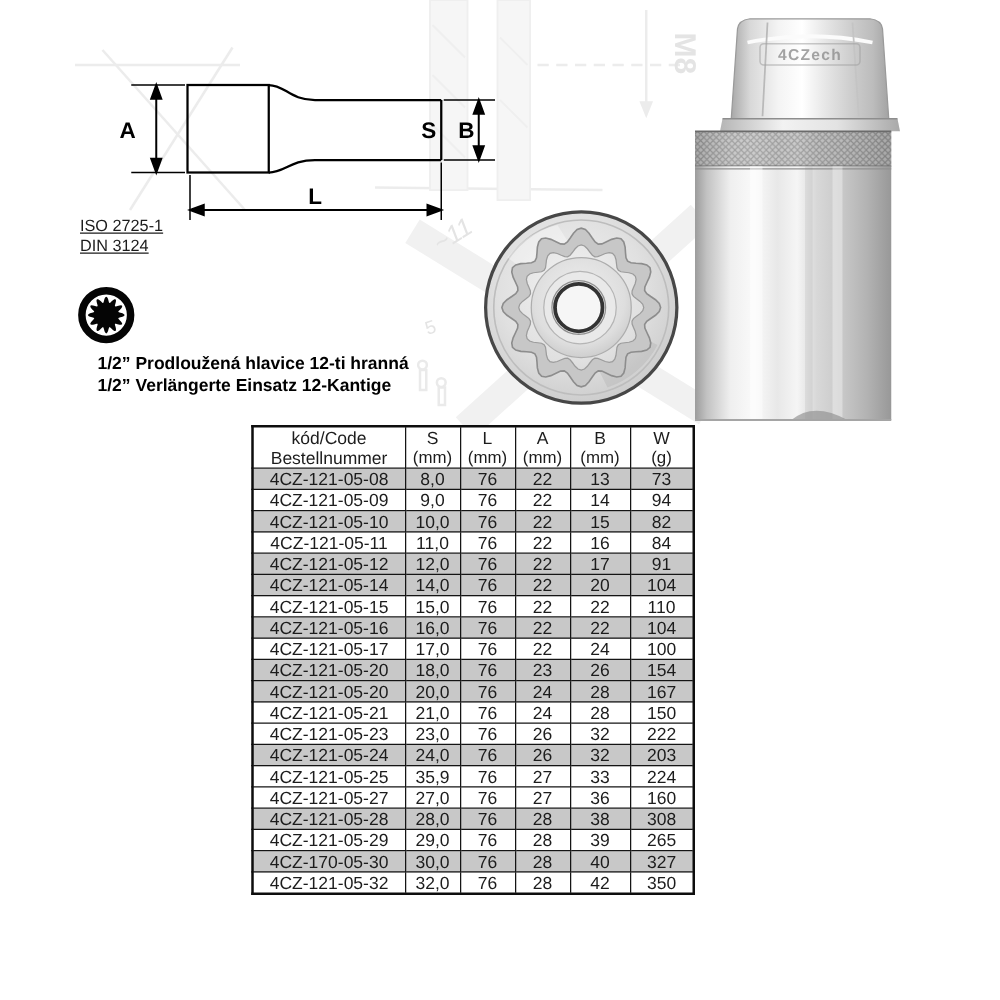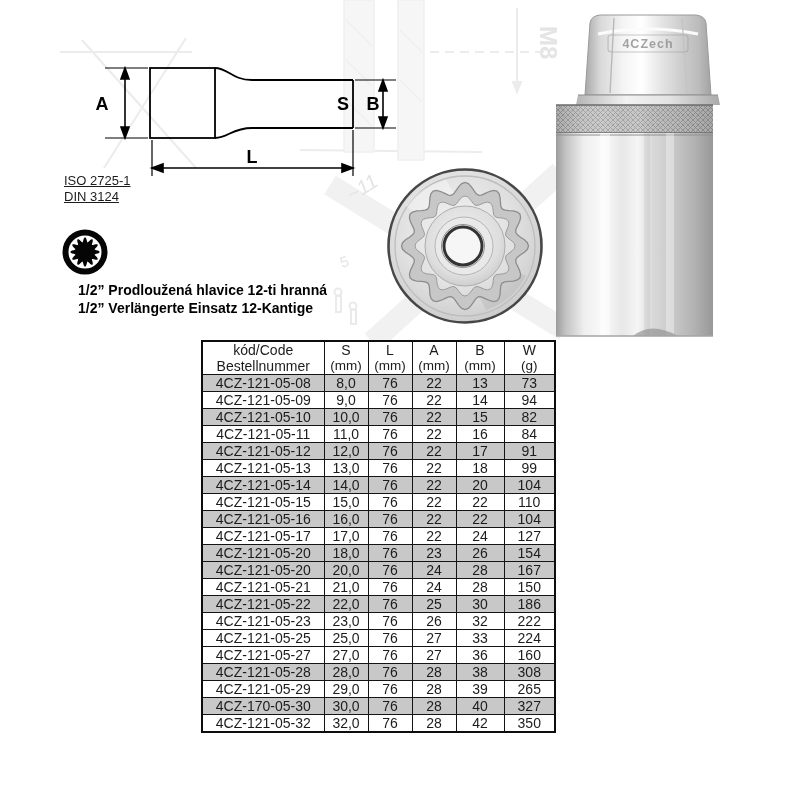--- a/index.html
+++ b/index.html
@@ -286,28 +286,20 @@
             <td>84</td>
           </tr>
           <tr class="shaded">
             <td>4CZ-121-05-12</td>
             <td>12,0</td>
             <td>76</td>
             <td>22</td>
             <td>17</td>
             <td>91</td>
           </tr>
-          <tr>
-            <td>4CZ-121-05-13</td>
-            <td>13,0</td>
-            <td>76</td>
-            <td>22</td>
-            <td>18</td>
-            <td>99</td>
-          </tr>
           <tr class="shaded">
             <td>4CZ-121-05-14</td>
             <td>14,0</td>
             <td>76</td>
             <td>22</td>
             <td>20</td>
             <td>104</td>
           </tr>
           <tr>
             <td>4CZ-121-05-15</td>
@@ -324,21 +316,21 @@
             <td>22</td>
             <td>22</td>
             <td>104</td>
           </tr>
           <tr>
             <td>4CZ-121-05-17</td>
             <td>17,0</td>
             <td>76</td>
             <td>22</td>
             <td>24</td>
-            <td>127</td>
+            <td>100</td>
           </tr>
           <tr class="shaded">
             <td>4CZ-121-05-20</td>
             <td>18,0</td>
             <td>76</td>
             <td>23</td>
             <td>26</td>
             <td>154</td>
           </tr>
           <tr class="shaded">
@@ -350,39 +342,39 @@
             <td>167</td>
           </tr>
           <tr>
             <td>4CZ-121-05-21</td>
             <td>21,0</td>
             <td>76</td>
             <td>24</td>
             <td>28</td>
             <td>150</td>
           </tr>
-          <tr class="shaded">
-            <td>4CZ-121-05-22</td>
-            <td>22,0</td>
-            <td>76</td>
-            <td>25</td>
-            <td>30</td>
-            <td>186</td>
-          </tr>
           <tr>
             <td>4CZ-121-05-23</td>
             <td>23,0</td>
             <td>76</td>
             <td>26</td>
             <td>32</td>
             <td>222</td>
           </tr>
+          <tr class="shaded">
+            <td>4CZ-121-05-24</td>
+            <td>24,0</td>
+            <td>76</td>
+            <td>26</td>
+            <td>32</td>
+            <td>203</td>
+          </tr>
           <tr>
             <td>4CZ-121-05-25</td>
-            <td>25,0</td>
+            <td>35,9</td>
             <td>76</td>
             <td>27</td>
             <td>33</td>
             <td>224</td>
           </tr>
           <tr>
             <td>4CZ-121-05-27</td>
             <td>27,0</td>
             <td>76</td>
             <td>27</td>

